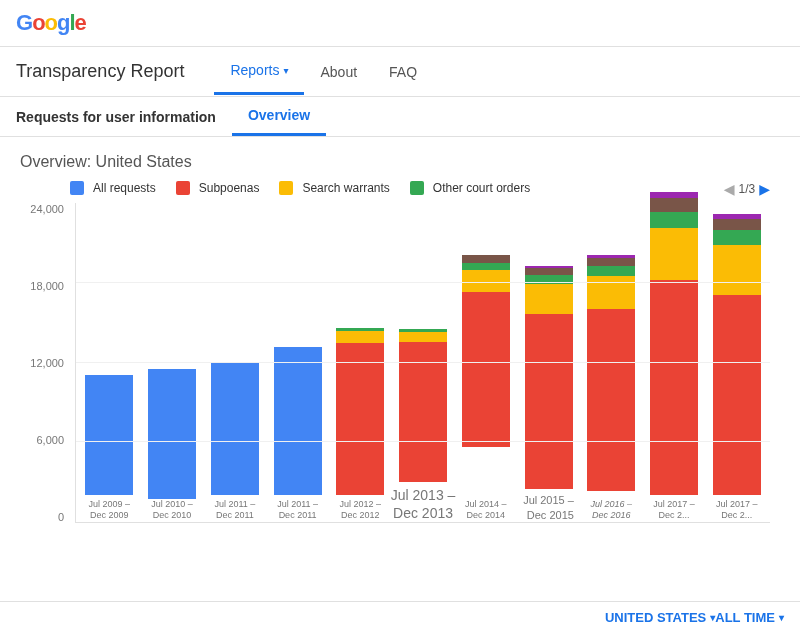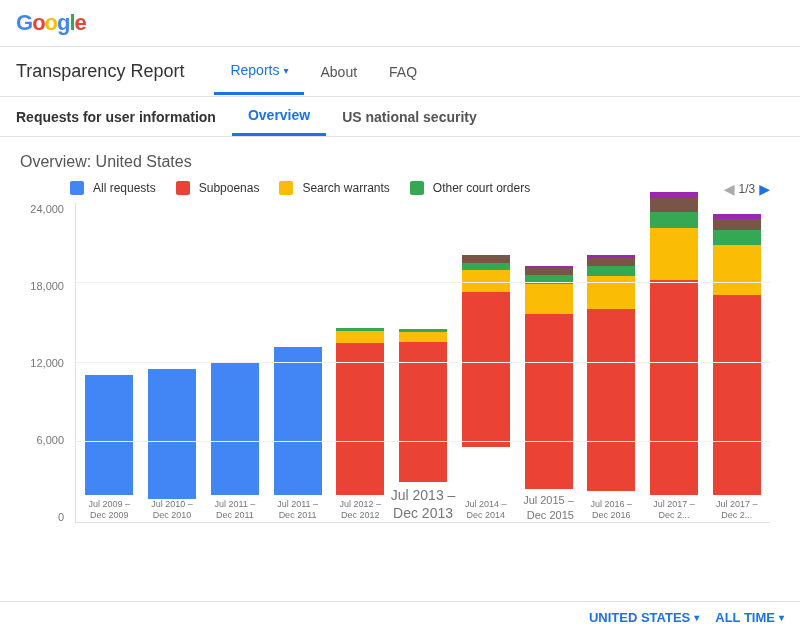--- a/index.html
+++ b/index.html
@@ -203,21 +203,20 @@
     .page-arrow.active {
       color: #1a73e8;
     }
 
     .footer {
       display: flex;
       justify-content: flex-end;
       align-items: center;
       padding: 8px 16px;
       border-top: 1px solid #e0e0e0;
-      gap: 16px;
       position: absolute;
       bottom: 0;
       left: 0;
       right: 0;
     }
     .footer-item {
       display: flex;
       align-items: center;
       gap: 4px;
       font-size: 13px;
@@ -257,23 +256,20 @@
     <div class="nav-item">
       <span>FAQ</span>
     </div>
   </div>
 </div>
 
 <div class="sub-nav">
   <div class="sub-nav-item section-title">Requests for user information</div>
   <div class="sub-nav-item active">
     <span>Overview</span>
-  </div>
-  <div class="sub-nav-item">
-    <span>US national security</span>
   </div>
 </div>
 
 <div class="content">
   <div class="page-title">Overview: United States</div>
 
   <div class="chart-container">
 
     <div class="pagination">
       <span class="page-arrow">◀</span>
@@ -387,21 +383,21 @@
 Dec 2015</div>
             </div>
             <div class="bar-group" style="flex: 1 1 0%; display: flex; flex-direction: column; align-items: center; justify-content: flex-end; height: 100%;">
               <div style="display: flex; flex-direction: column-reverse; width: 100%; max-width: 48px;">
                 <div style="background: rgb(234, 67, 53); height: 182px; width: 100%;"></div>
                 <div style="background: rgb(251, 188, 5); height: 33px; width: 100%;"></div>
                 <div style="background: rgb(52, 168, 83); height: 10px; width: 100%;"></div>
                 <div style="background: rgb(121, 85, 72); height: 8px; width: 100%;"></div>
                 <div style="background: rgb(156, 39, 176); height: 3px; width: 100%;"></div>
               </div>
-              <div style="font-size: 9px; color: rgb(119, 119, 119); text-align: center; margin-top: 8px; line-height: 1.3; white-space: pre;">Jul 2016 –
+              <div style="font-size: 9px; color: rgb(119, 119, 119); text-align: center; margin-top: 8px; line-height: 1.3; white-space: pre; font-style: italic;">Jul 2016 –
 Dec 2016</div>
             </div>
             <div class="bar-group" style="flex: 1 1 0%; display: flex; flex-direction: column; align-items: center; justify-content: flex-end; height: 100%;">
               <div style="display: flex; flex-direction: column-reverse; width: 100%; max-width: 48px;">
                 <div style="background: rgb(234, 67, 53); height: 215px; width: 100%;"></div>
                 <div style="background: rgb(251, 188, 5); height: 52px; width: 100%;"></div>
                 <div style="background: rgb(52, 168, 83); height: 16px; width: 100%;"></div>
                 <div style="background: rgb(121, 85, 72); height: 14px; width: 100%;"></div>
                 <div style="background: rgb(156, 39, 176); height: 6px; width: 100%;"></div>
               </div>

